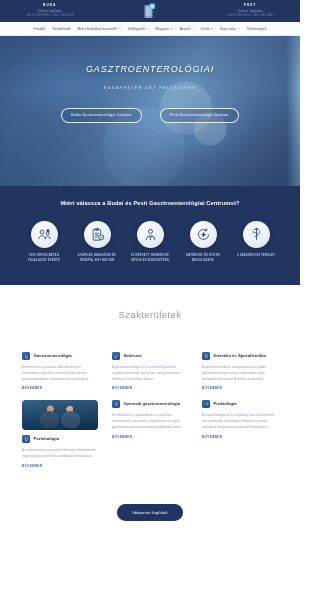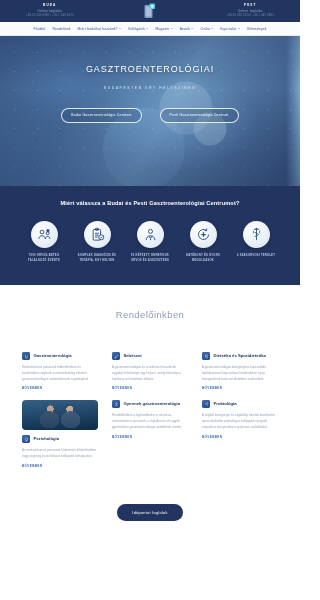--- a/index.html
+++ b/index.html
@@ -37,20 +37,21 @@
   .caret { width: 0; height: 0; border-left: 1.1px solid transparent;
            border-right: 1.1px solid transparent; border-top: 1.4px solid #7f93b8; }
 
   
   .hero {
     position: relative; height: 150px; overflow: hidden;
     background:
       radial-gradient(ellipse 120px 70px at 58% 58%, rgba(120,175,225,.55), rgba(120,175,225,0) 70%),
       radial-gradient(ellipse 90px 60px at 22% 30%, rgba(90,140,200,.35), rgba(90,140,200,0) 70%),
       linear-gradient(120deg, #3d5d89 0%, #4a719e 30%, #6a97bf 55%, #4b6e99 78%, #2f4a73 100%);
+    font-style: italic;
   }
   .hero::before {
     content:""; position:absolute; inset:0;
     background:
       radial-gradient(circle at 70% 62%, rgba(180,215,240,.35) 0 16px, rgba(180,215,240,0) 17px),
       radial-gradient(circle at 62% 48%, rgba(200,225,245,.2) 0 26px, rgba(200,225,245,0) 27px),
       radial-gradient(circle at 48% 75%, rgba(40,70,110,.4) 0 40px, rgba(40,70,110,0) 42px);
     mix-blend-mode: screen; opacity:.9;
   }
   .hero::after {
@@ -283,21 +284,21 @@
             <path d="M7.5 4.5c1.5-1.5 7.5-1.5 9 0"></path>
           </svg>
         </div>
         <div class="why-label">6 szakorvosi terület</div>
       </div>
 
     </div>
   </section>
 
   <section class="spec">
-    <div class="spec-title">Rendelőinkben</div>
+    <div class="spec-title">Szakterületek</div>
 
     <div class="grid">
 
       <div class="card">
         <div class="card-head">
           <div class="card-ico">
             <svg width="5" height="5" viewBox="0 0 16 16" fill="none" stroke="#cfe0f5" stroke-width="1.6">
                 <path d="M5 3v5a3 3 0 0 0 6 0V6"></path>
                 <path d="M11 12a2.5 2.5 0 0 1-5 0"></path>
               </svg>

